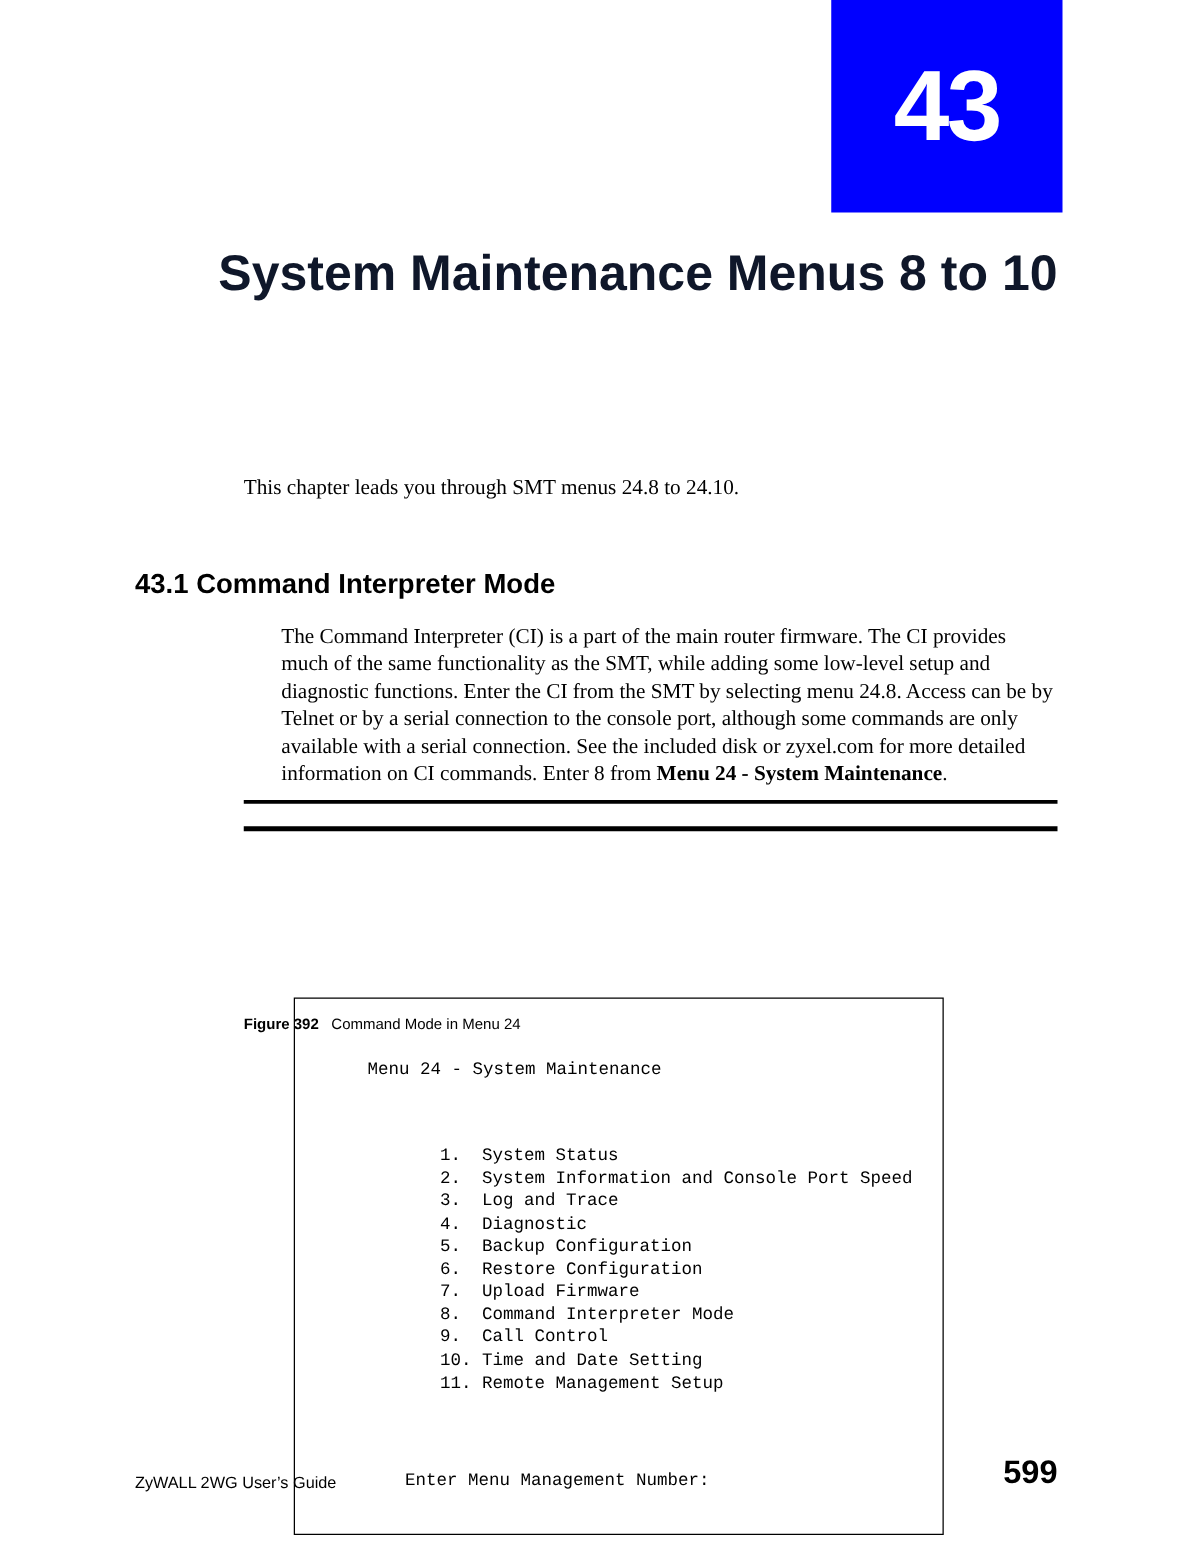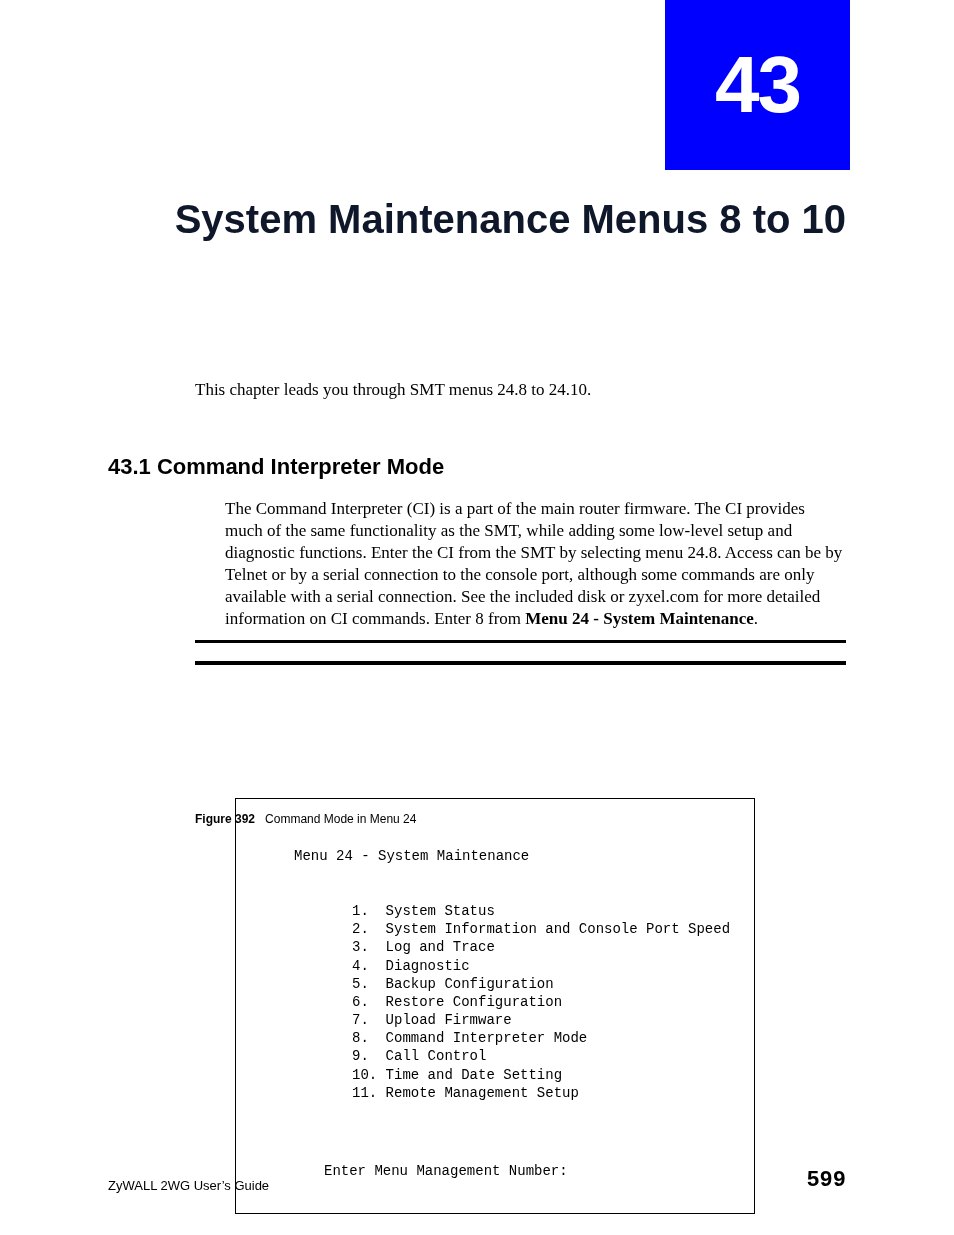--- a/index.html
+++ b/index.html
@@ -111,40 +111,40 @@
       left: 235px;
       width: 520px;
       border: 1px solid #000;
       padding: 12px 14px 14px 14px;
       font-family: "Courier New", Courier, monospace;
       font-size: 14px;
       line-height: 1.3;
       white-space: pre;
     }
     .terminal-box .menu-title { display: block; margin-left: 44px; }
-    .terminal-box .menu-items { display: block; margin-left: 102px; }
+    .terminal-box .menu-items { display: block; margin-top: 14px; margin-left: 102px; }
     .terminal-box .menu-items .bold { font-weight: normal; }
     .terminal-box .prompt { display: block; margin-top: 24px; margin-left: 74px; }
     .footer {
       position: absolute;
       bottom: 42px;
       left: 108px;
       right: 108px;
       display: flex;
       justify-content: space-between;
       align-items: flex-end;
     }
     .footer-guide {
       font-family: Arial, Helvetica, sans-serif;
       font-size: 13px;
     }
     .footer-page {
-      font-family: Liberation Mono, monospace;
+      font-family: Liberation Sans, sans-serif;
       font-weight: bold;
-      font-size: 22px;
+      font-size: 26px;
     }
   </style>
 </head>
 <body>
 
 <div class="chapter-number-box">
   <span class="chapter-number">43</span>
 </div>
 
 <h1 class="chapter-title">System Maintenance Menus 8 to 10</h1>

